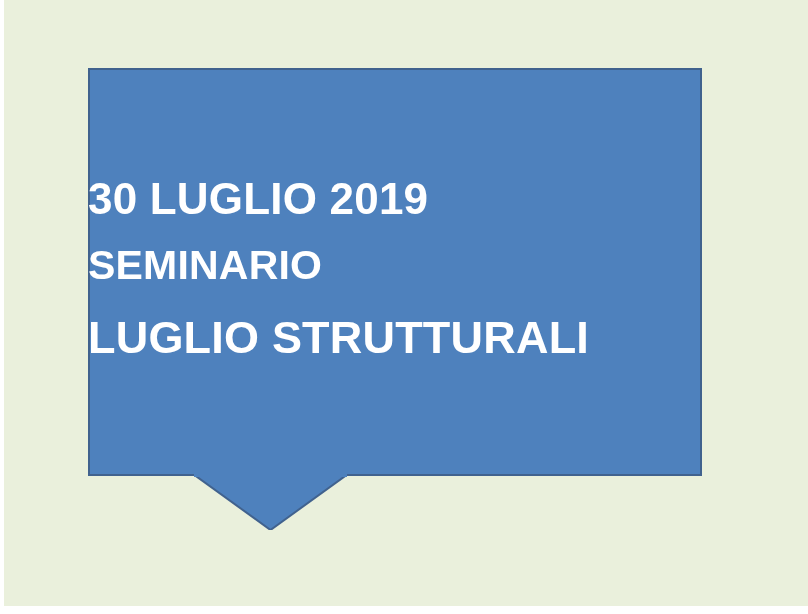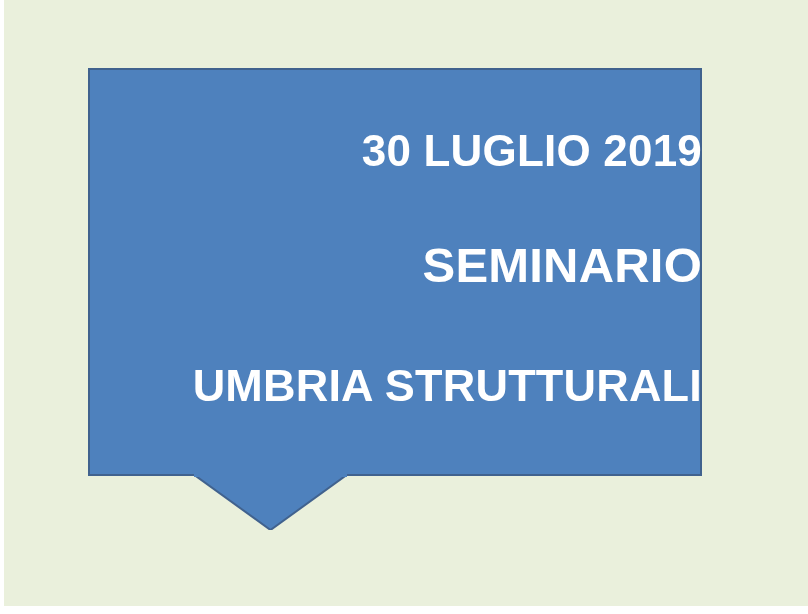--- a/index.html
+++ b/index.html
@@ -69,42 +69,41 @@
 
   
   #callout-text {
     position: absolute;
     left: 0;
     top: 0;
     width: 100%;
     height: 100%;
     display: flex;
     flex-direction: column;
-    align-items: flex-end;
+    align-items: flex-start;
     justify-content: center;
     text-align: center;
     color: #ffffff;
     font-weight: bold;
     line-height: 1.04;
     letter-spacing: 0.2px;
-    gap: 44px;
     -webkit-font-smoothing: antialiased;
   }
 
   .line-date {
     font-size: 44px;
     margin-top: -6px;
     margin-bottom: 22px;
   }
   .line-programme {
     font-size: 32px;
     margin-bottom: 34px;
   }
   .line-event-type {
-    font-size: 49px;
+    font-size: 41px;
     margin-bottom: 28px;
   }
   .line-event-topic {
     font-size: 45px;
     white-space: nowrap;
   }
 </style>
 </head>
 <body>
 
@@ -119,17 +118,17 @@
     <div id="callout-tail">
       <svg viewBox="0 0 155 56" xmlns="http://www.w3.org/2000/svg" aria-hidden="true">
         <polygon points="0,0 155,0 77.5,56" fill="#4e81bd" stroke="#41628e" stroke-width="2"></polygon>
         <rect x="1" y="0" width="153" height="3" fill="#4e81bd"></rect>
       </svg>
     </div>
 
     <div id="callout-text">
       <div class="line-date">30 LUGLIO 2019</div>
       <div class="line-event-type">SEMINARIO</div>
-      <div class="line-event-topic">UMBRIA STRUTTURALI</div>
+      <div class="line-event-topic">LUGLIO STRUTTURALI</div>
     </div>
 
   </div>
 </div>
 
 </body></html>

